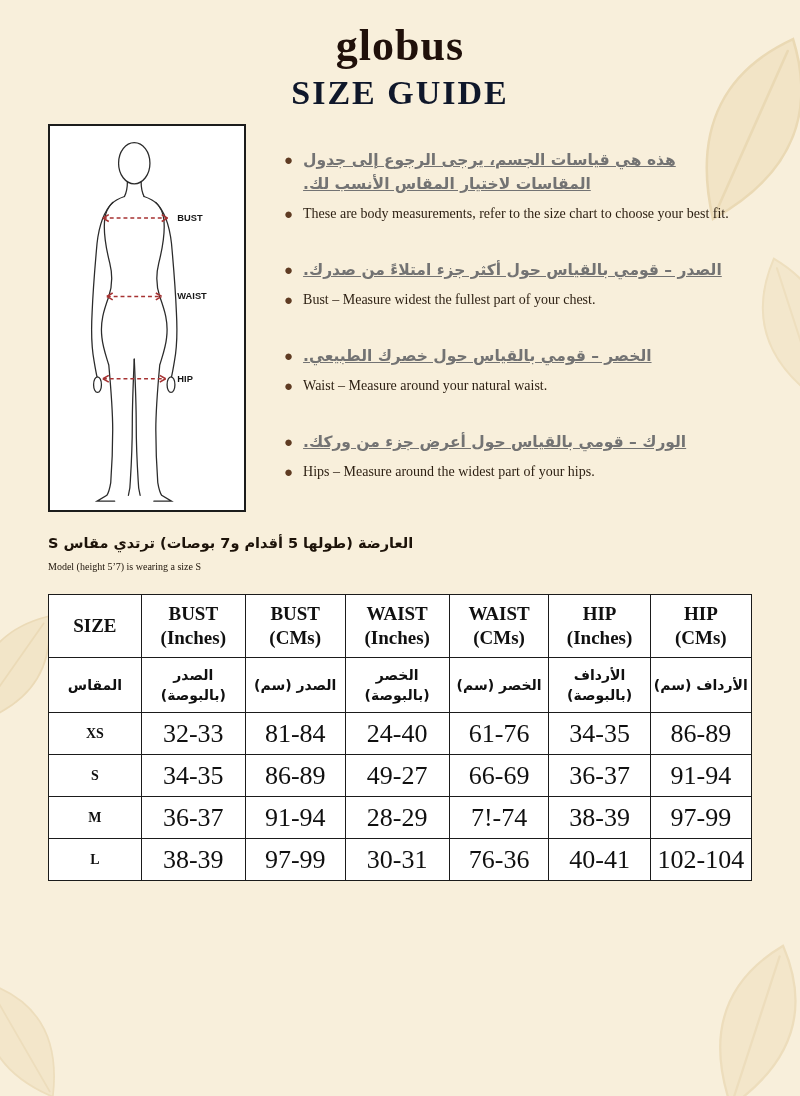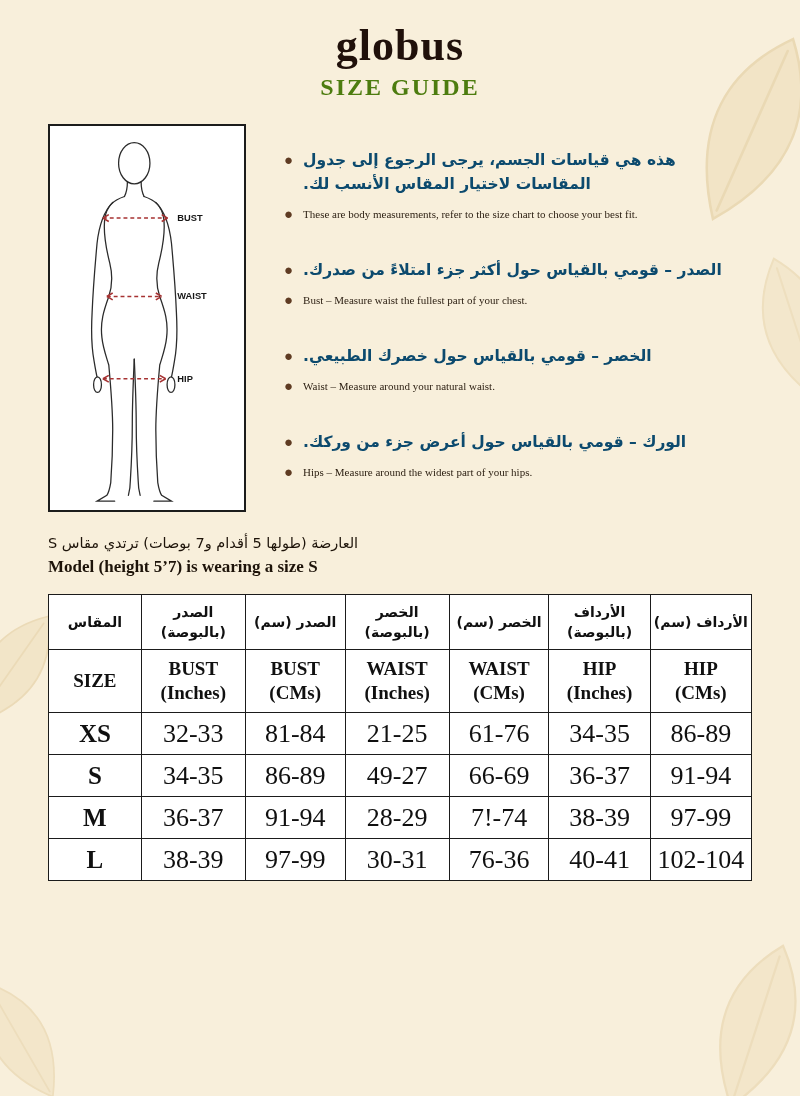--- a/index.html
+++ b/index.html
@@ -10,57 +10,57 @@
   }
   .deco{position:absolute;z-index:0;pointer-events:none;}
   .content{position:relative;z-index:1;}
 
   .brand{
     position:absolute;left:0;right:0;top:20px;text-align:center;
     font-size:44px;font-weight:700;letter-spacing:1px;color:#20100a;
   }
   .page-title{
     position:absolute;left:0;right:0;top:74px;text-align:center;
-    font-size:24px;font-weight:700;letter-spacing:2px;color:#4d7c0f;
+    font-size:34px;font-weight:700;letter-spacing:2px;color:#0f172a;
   }
 
   .figure-box{
     position:absolute;left:48px;top:124px;width:198px;height:388px;
     background:#ffffff;border:2px solid #1c1c1c;box-sizing:border-box;
   }
   .figure-box svg{display:block;width:100%;height:100%;}
   .diagram-label{font-family:"Liberation Sans","DejaVu Sans",sans-serif;font-size:9.5px;font-weight:bold;fill:#161616;}
 
   .instructions{position:absolute;left:284px;top:148px;width:466px;}
   .i-item{margin-bottom:32px;}
   .bullet-row{display:flex;align-items:flex-start;gap:10px;margin-bottom:6px;}
   .bullet{flex:0 0 auto;color:#5f3b22;font-size:15px;line-height:24px;}
   .ar-line{
     flex:1;font-family:"DejaVu Sans","Liberation Sans",sans-serif;
     font-size:15.5px;font-weight:600;line-height:24px;
-    direction:rtl;text-align:left;color:#0c4a6e;
-  }
-  .en-line{flex:1;font-size:11px;line-height:24px;color:#2a1d10;}
+    direction:rtl;text-align:left;color:#737373;text-decoration:underline;
+  }
+  .en-line{flex:1;font-size:14px;line-height:24px;color:#2a1d10;}
 
   .model-note{position:absolute;left:48px;top:532px;}
-  .model-ar{font-family:"DejaVu Sans","Liberation Sans",sans-serif;font-size:14.5px;font-weight:400;line-height:23px;direction:rtl;text-align:left;color:#1d1309;}
-  .model-en{font-size:17px;font-weight:700;line-height:23px;color:#1d1309;}
+  .model-ar{font-family:"DejaVu Sans","Liberation Sans",sans-serif;font-size:14.5px;font-weight:700;line-height:23px;direction:rtl;text-align:left;color:#1d1309;}
+  .model-en{font-size:10px;font-weight:400;line-height:23px;color:#1d1309;}
 
   table.size-table{
     position:absolute;left:48px;top:594px;width:704px;
     border-collapse:collapse;background:#ffffff;table-layout:fixed;
   }
   .size-table th,.size-table td{
     border:1.5px solid #1b1b1b;text-align:center;vertical-align:middle;
     padding:0 2px;color:#101010;
   }
   .th-en{height:62px;font-size:19px;font-weight:700;line-height:24px;}
   .th-ar{height:54px;font-size:14px;font-weight:700;line-height:20px;
          font-family:"DejaVu Sans","Liberation Sans",sans-serif;direction:rtl;}
-  .td-size{height:41px;font-size:25px;font-weight:700;}
+  .td-size{height:41px;font-size:14px;font-weight:700;}
   .td-val{height:41px;font-size:26px;}
 
   .leaf{fill:#f0e1c0;stroke:#e6d2a8;stroke-width:2;}
   .leaf-vein{fill:none;stroke:#e6d2a8;stroke-width:2;stroke-linecap:round;}
 </style>
 </head>
 <body>
 
 <div class="page">
 
@@ -134,21 +134,21 @@
           <div class="en-line">These are body measurements, refer to the size chart to choose your best fit.</div>
           </div>
       </div>
       <div class="i-item">
         <div class="bullet-row">
             <span class="bullet">●</span>
           <div class="ar-line">الصدر – قومي بالقياس حول أكثر جزء امتلاءً من صدرك.</div>
           </div>
         <div class="bullet-row">
             <span class="bullet">●</span>
-          <div class="en-line">Bust – Measure waist the fullest part of your chest.</div>
+          <div class="en-line">Bust – Measure widest the fullest part of your chest.</div>
           </div>
       </div>
       <div class="i-item">
         <div class="bullet-row">
             <span class="bullet">●</span>
           <div class="ar-line">الخصر – قومي بالقياس حول خصرك الطبيعي.</div>
           </div>
         <div class="bullet-row">
             <span class="bullet">●</span>
           <div class="en-line">Waist – Measure around your natural waist.</div>
@@ -176,20 +176,50 @@
         <col style="width:13.2%">
           <col style="width:14.8%">
           <col style="width:14.2%">
         <col style="width:14.8%">
           <col style="width:14.2%">
           <col style="width:14.4%">
           <col style="width:14.4%">
       </colgroup>
       <tbody>
         <tr>
+          <th class="th-en">
+              <div>SIZE</div>
+              <div></div>
+            </th>
+          <th class="th-en">
+              <div>BUST</div>
+              <div>(Inches)</div>
+            </th>
+          <th class="th-en">
+              <div>BUST</div>
+              <div>(CMs)</div>
+            </th>
+          <th class="th-en">
+              <div>WAIST</div>
+              <div>(Inches)</div>
+            </th>
+          <th class="th-en">
+              <div>WAIST</div>
+              <div>(CMs)</div>
+            </th>
+          <th class="th-en">
+              <div>HIP</div>
+              <div>(Inches)</div>
+            </th>
+          <th class="th-en">
+              <div>HIP</div>
+              <div>(CMs)</div>
+            </th>
+        </tr>
+        <tr>
           <th class="th-ar">
               <div>المقاس</div>
               <div></div>
             </th>
           <th class="th-ar">
               <div>الصدر</div>
               <div>(بالبوصة)</div>
             </th>
           <th class="th-ar">
               <div>الصدر (سم)</div>
@@ -203,57 +233,27 @@
               <div>الخصر (سم)</div>
               <div></div>
             </th>
           <th class="th-ar">
               <div>الأرداف</div>
               <div>(بالبوصة)</div>
             </th>
           <th class="th-ar">
               <div>الأرداف (سم)</div>
               <div></div>
-            </th>
-        </tr>
-        <tr>
-          <th class="th-en">
-              <div>SIZE</div>
-              <div></div>
-            </th>
-          <th class="th-en">
-              <div>BUST</div>
-              <div>(Inches)</div>
-            </th>
-          <th class="th-en">
-              <div>BUST</div>
-              <div>(CMs)</div>
-            </th>
-          <th class="th-en">
-              <div>WAIST</div>
-              <div>(Inches)</div>
-            </th>
-          <th class="th-en">
-              <div>WAIST</div>
-              <div>(CMs)</div>
-            </th>
-          <th class="th-en">
-              <div>HIP</div>
-              <div>(Inches)</div>
-            </th>
-          <th class="th-en">
-              <div>HIP</div>
-              <div>(CMs)</div>
             </th>
         </tr>
         <tr>
           <td class="td-size">XS</td>
           <td class="td-val">32-33</td>
           <td class="td-val">81-84</td>
-          <td class="td-val">21-25</td>
+          <td class="td-val">24-40</td>
           <td class="td-val">61-76</td>
           <td class="td-val">34-35</td>
           <td class="td-val">86-89</td>
         </tr>
         <tr>
           <td class="td-size">S</td>
           <td class="td-val">34-35</td>
           <td class="td-val">86-89</td>
           <td class="td-val">49-27</td>
           <td class="td-val">66-69</td>

